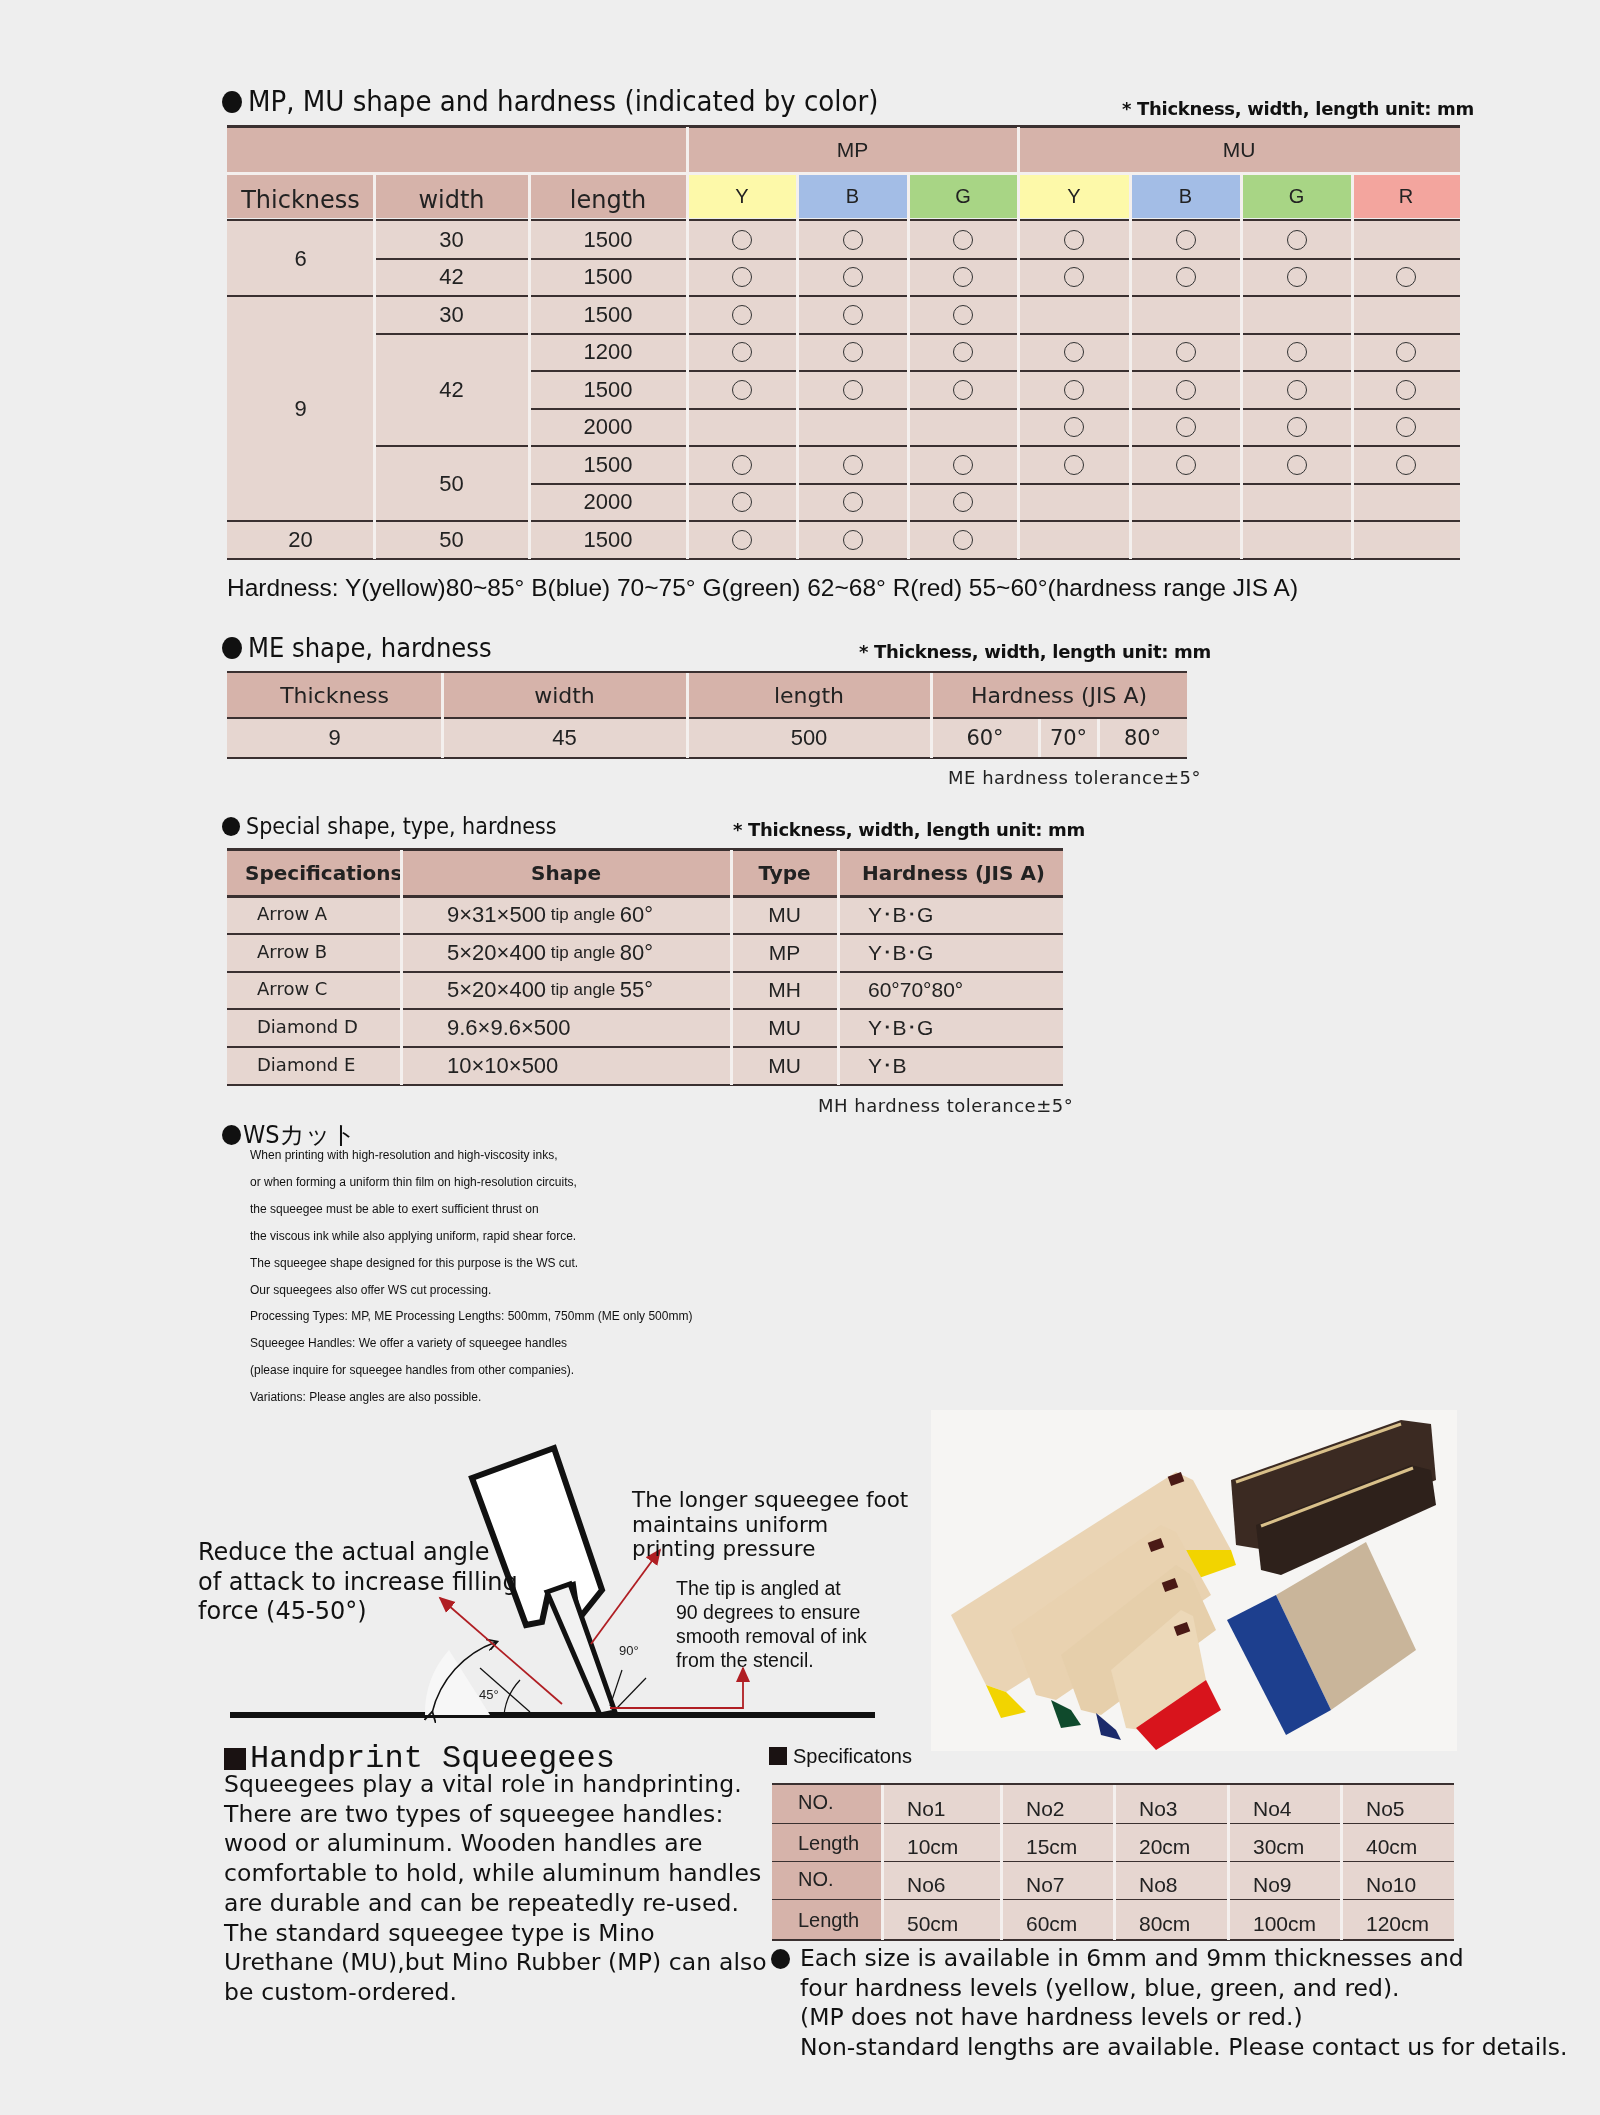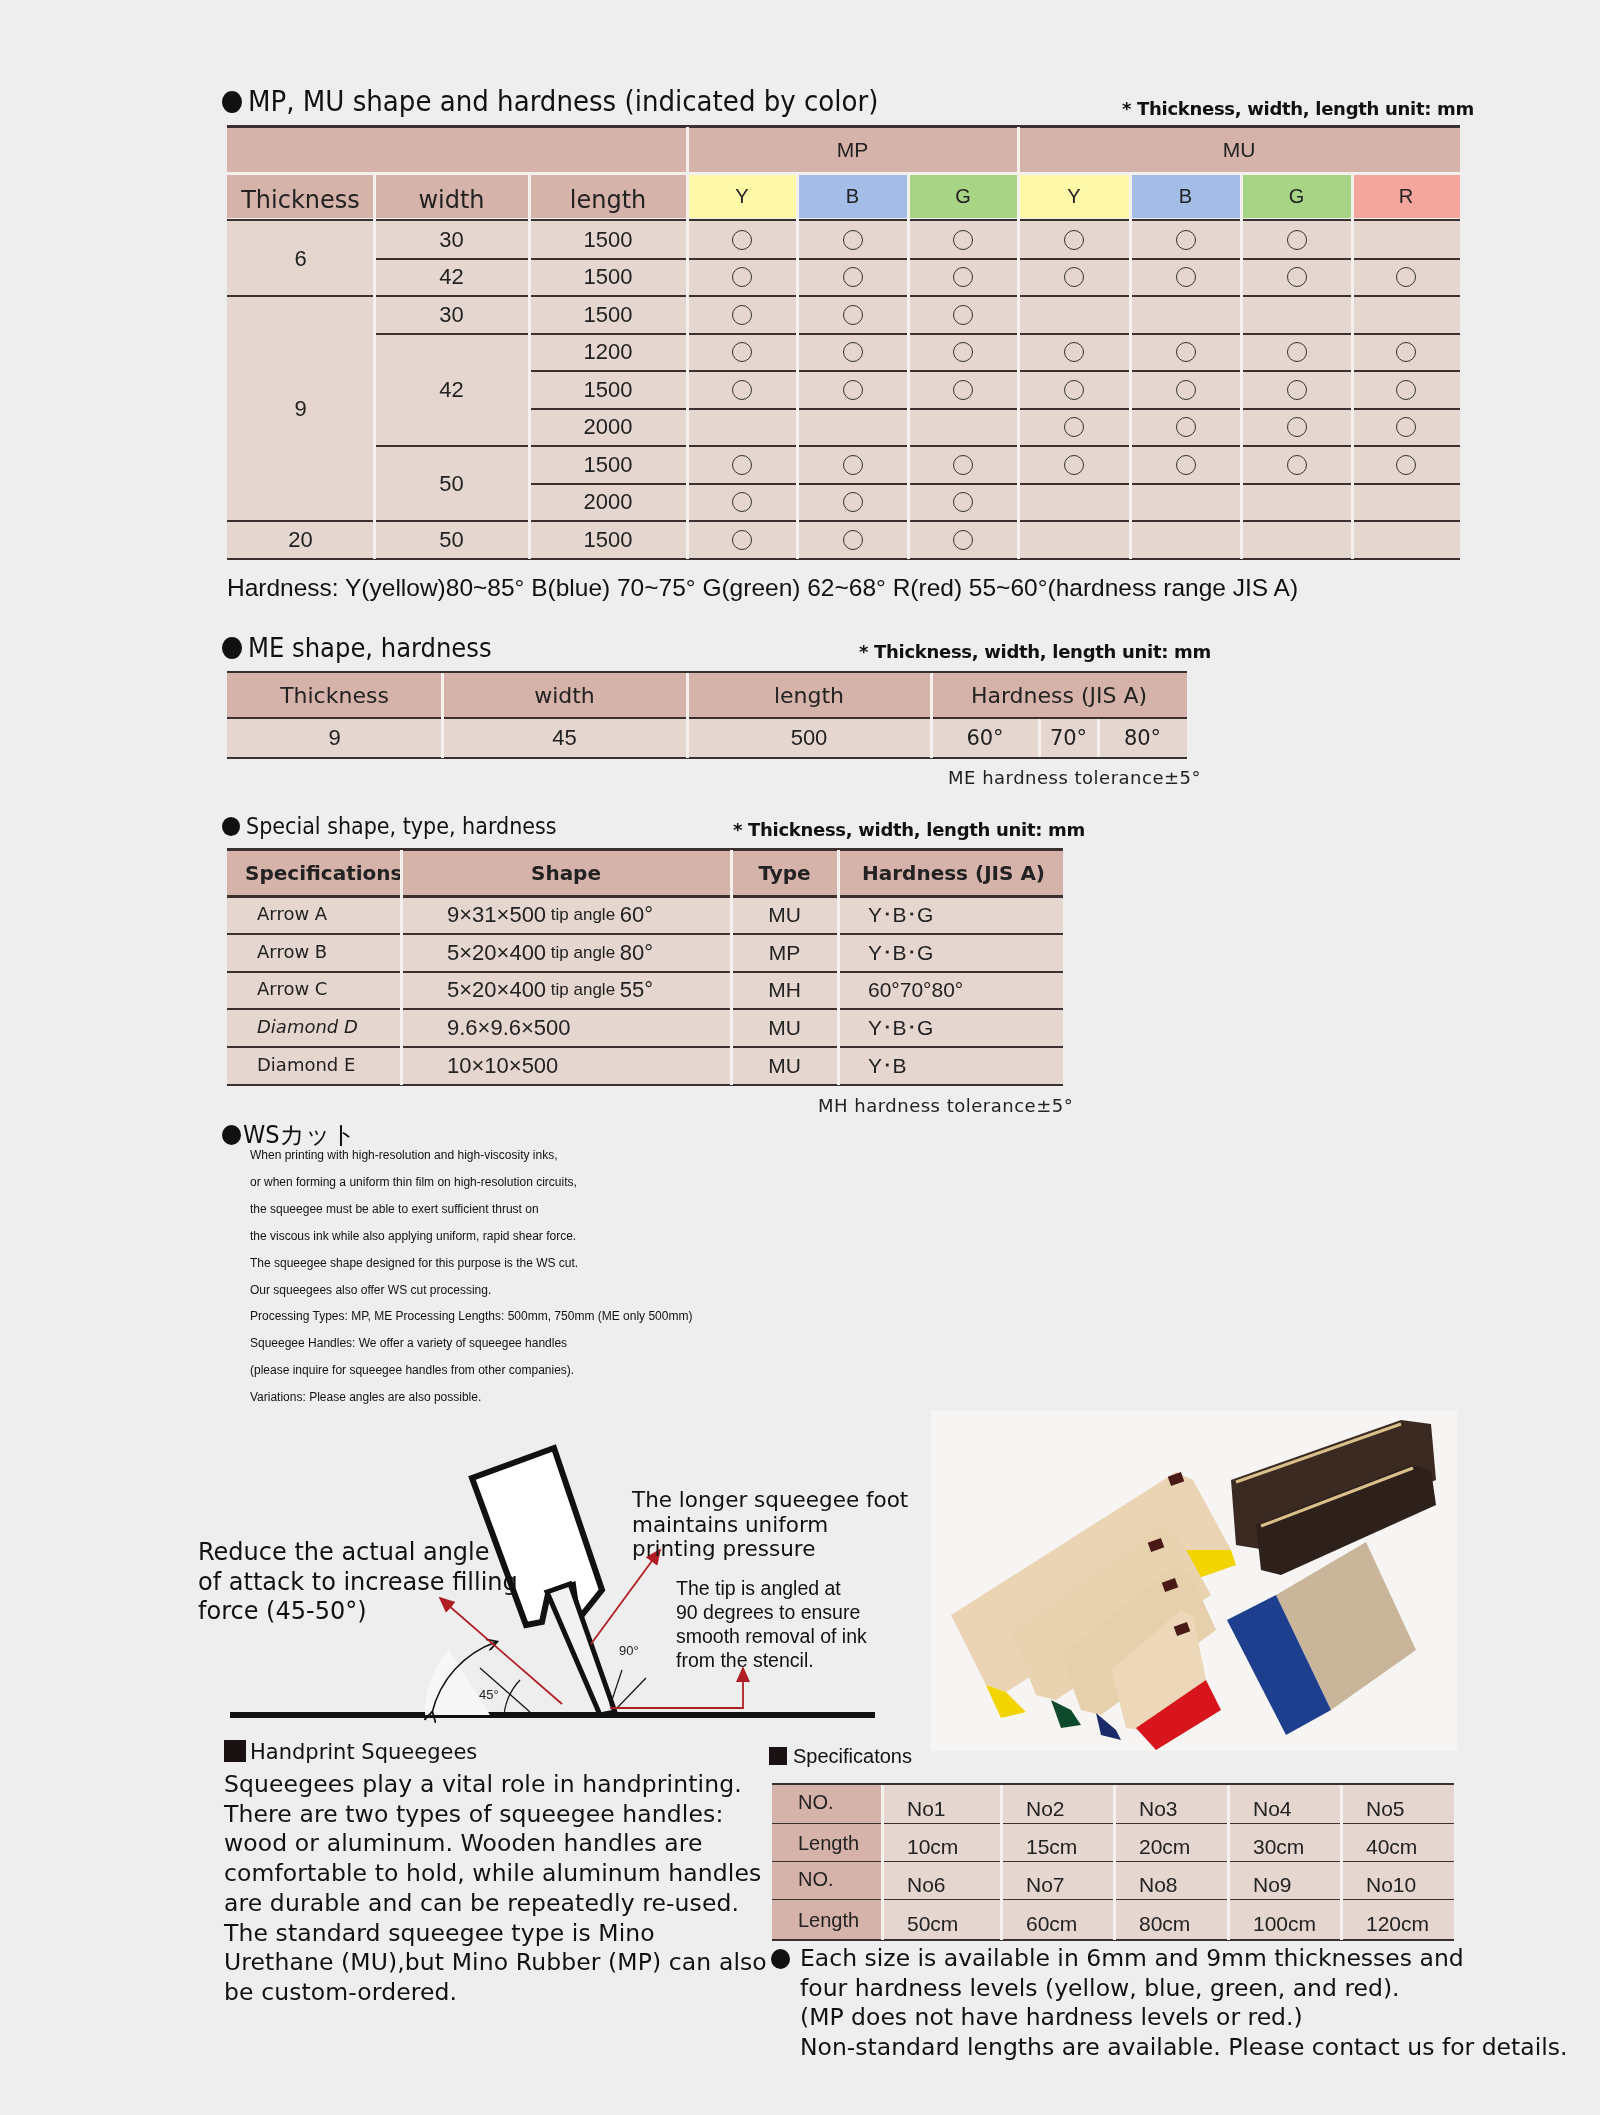--- a/index.html
+++ b/index.html
@@ -308,21 +308,21 @@
     <div class="hline" style="left: 227px; top: 970.6px; width: 836px;"></div>
     <div class="cell" style="left: 227px; top: 971.6px; width: 174px; height: 37.8px; justify-content: flex-start; padding-left: 30px; font-size: 18px; padding-bottom: 3px;">Arrow C</div>
     <div class="cell" style="left: 401px; top: 971.6px; width: 330px; height: 37.8px; justify-content: flex-start; padding-left: 46px; font-size: 22px; font-family: &quot;Liberation Sans&quot;, sans-serif;">
       <span>5×20×400</span>
       <span style="font-size: 17px; white-space: pre;"> tip angle </span>
       <span>55°</span>
     </div>
     <div class="cell" style="left: 731px; top: 971.6px; width: 107px; height: 37.8px; font-family: &quot;Liberation Sans&quot;, sans-serif; font-size: 21px;">MH</div>
     <div class="cell" style="left: 838px; top: 971.6px; width: 225px; height: 37.8px; justify-content: flex-start; padding-left: 30px; font-family: &quot;Liberation Sans&quot;, sans-serif; font-size: 21px;">60°70°80°</div>
     <div class="hline" style="left: 227px; top: 1008.4px; width: 836px;"></div>
-    <div class="cell" style="left: 227px; top: 1009.4px; width: 174px; height: 48px; justify-content: flex-start; padding-left: 30px; font-size: 18px; padding-bottom: 13px; font-style: italic;">Diamond D</div>
+    <div class="cell" style="left: 227px; top: 1009.4px; width: 174px; height: 48px; justify-content: flex-start; padding-left: 30px; font-size: 18px; padding-bottom: 13px;">Diamond D</div>
     <div class="cell" style="left: 401px; top: 1009.4px; width: 330px; height: 37.8px; justify-content: flex-start; padding-left: 46px; font-size: 22px; font-family: &quot;Liberation Sans&quot;, sans-serif;">
       <span>9.6×9.6×500</span>
     </div>
     <div class="cell" style="left: 731px; top: 1009.4px; width: 107px; height: 37.8px; font-family: &quot;Liberation Sans&quot;, sans-serif; font-size: 21px;">MU</div>
     <div class="cell" style="left: 838px; top: 1009.4px; width: 225px; height: 37.8px; justify-content: flex-start; padding-left: 30px; font-family: &quot;Liberation Sans&quot;, sans-serif; font-size: 21px;">Y･B･G</div>
     <div class="hline" style="left: 227px; top: 1046.2px; width: 836px;"></div>
     <div class="cell" style="left: 227px; top: 1047.2px; width: 174px; height: 37.8px; justify-content: flex-start; padding-left: 30px; font-size: 18px; padding-bottom: 3px;">Diamond E</div>
     <div class="cell" style="left: 401px; top: 1047.2px; width: 330px; height: 37.8px; justify-content: flex-start; padding-left: 46px; font-size: 22px; font-family: &quot;Liberation Sans&quot;, sans-serif;">
       <span>10×10×500</span>
     </div>
@@ -421,21 +421,21 @@
     <path d="M165,303 L185,320 L190,330 L170,325 Z" fill="#1b2a6b"></path>
     <path d="M180,260 L250,200 L262,206 L275,270 L210,320 L195,318 Z" fill="#ecd8b8"></path>
     <path d="M205,318 L275,270 L290,300 L225,340 Z" fill="#d8141c"></path>
     <rect x="238" y="64" width="14" height="10" fill="#4a1a16" transform="rotate(-20 245 69)"></rect>
     <rect x="218" y="130" width="14" height="10" fill="#4a1a16" transform="rotate(-20 225 135)"></rect>
     <rect x="232" y="170" width="14" height="10" fill="#4a1a16" transform="rotate(-20 239 175)"></rect>
     <rect x="244" y="214" width="14" height="10" fill="#4a1a16" transform="rotate(-20 251 219)"></rect>
   </svg>
 </div>
 
-<div class="abs" style="left:224px;top:1740px;font-size:21px;white-space:nowrap;">
+<div class="abs" style="left:224px;top:1740px;font-size:32px;white-space:nowrap;font-family:Liberation Mono, monospace;">
   <span style="display:inline-block;width:22px;height:22px;background:#1a1212;vertical-align:-3px;margin-right:4px;"></span><span>Handprint Squeegees</span>
 </div>
 <div id="hp-lines">
     <div class="hp-line" style="top: 1770px;">Squeegees play a vital role in handprinting.</div>
     <div class="hp-line" style="top: 1799.7px;">There are two types of squeegee handles:</div>
     <div class="hp-line" style="top: 1829.4px;">wood or aluminum. Wooden handles are</div>
     <div class="hp-line" style="top: 1859.1px;">comfortable to hold, while aluminum handles</div>
     <div class="hp-line" style="top: 1888.8px;">are durable and can be repeatedly re-used.</div>
     <div class="hp-line" style="top: 1918.5px;">The standard squeegee type is Mino</div>
     <div class="hp-line" style="top: 1948.2px;">Urethane (MU),but Mino Rubber (MP) can also</div>

